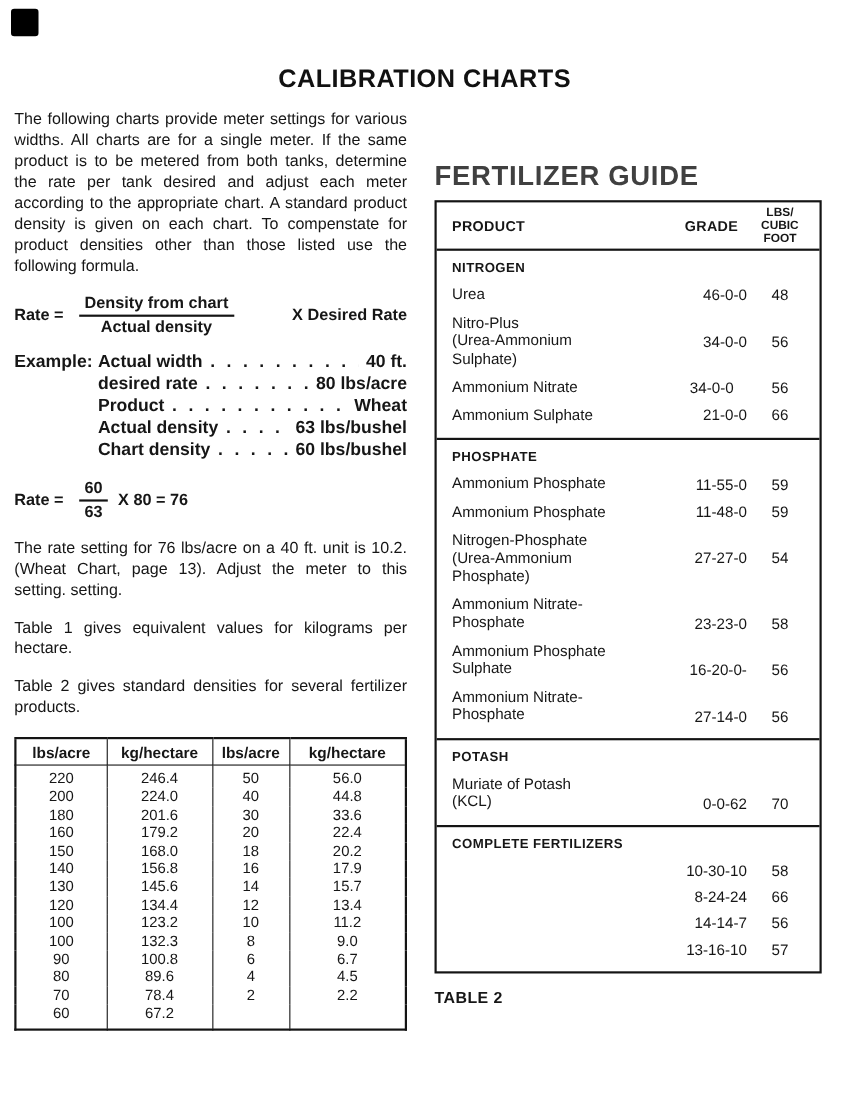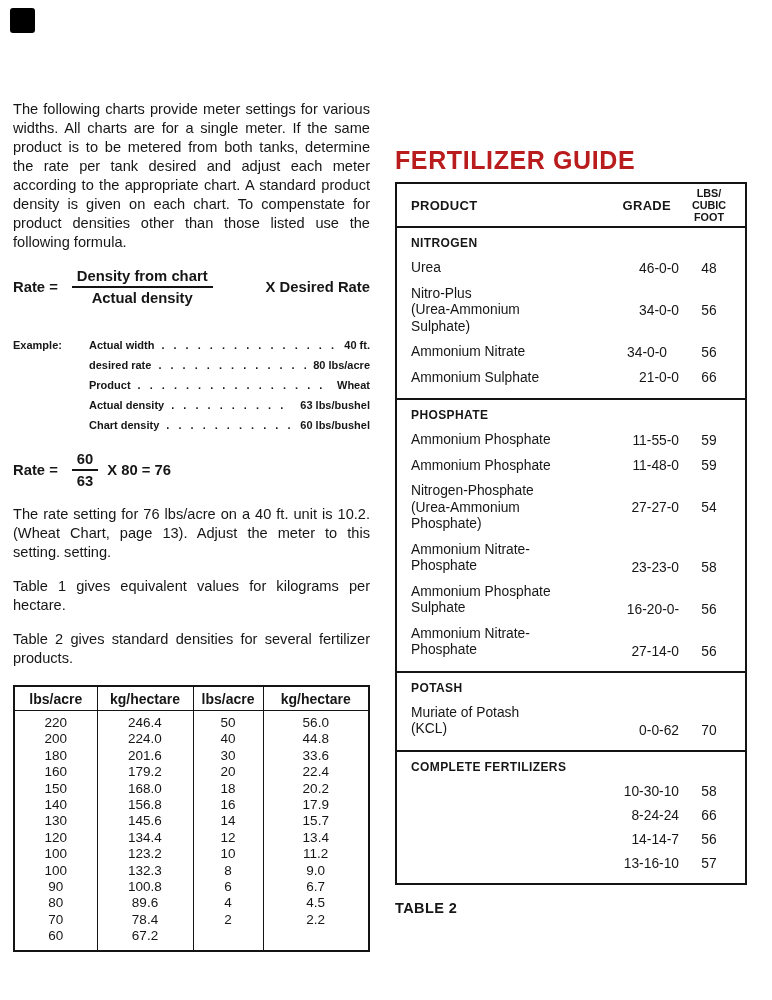--- a/index.html
+++ b/index.html
@@ -21,21 +21,21 @@
   .left-col { position:absolute; left:13px; top:100px; width:357px; }
   .intro { text-align:justify; font-size:14.6px; line-height:19px; }
   .formula { display:flex; align-items:center; font-weight:bold; font-size:14.8px; margin-top:15px; }
   .formula .lhs { white-space:nowrap; }
   .frac { display:inline-block; text-align:center; margin-left:14px; line-height:18px; }
   .frac .num { display:block; border-bottom:2px solid #141414; padding:0 5px 1px; }
   .frac .den { display:block; padding-top:1px; }
   .formula .rhs { margin-left:auto; white-space:nowrap; }
   .formula2 { margin-top:15px; }
   .formula2 .rhs2 { margin-left:9px; }
-  .example { margin-top:28px; font-weight:bold; font-size:11px; }
+  .example { margin-top:13px; font-weight:bold; font-size:16px; }
   .ex-row { display:flex; align-items:baseline; line-height:20px; }
   .ex-prefix { width:76px; flex:0 0 76px; white-space:nowrap; }
   .ex-label { white-space:nowrap; }
   .ex-leader { flex:1; overflow:hidden; white-space:nowrap; margin:0 7px; letter-spacing:3px; font-weight:bold; }
   .ex-value { white-space:nowrap; }
   .para { text-align:justify; font-size:14.6px; line-height:19px; margin-top:15px; }
   .t1-wrap { margin-top:17px; }
   table.t1 { border-collapse:collapse; width:355px; border:2px solid #141414; table-layout:fixed; }
   table.t1 col.c1 { width:83px; } table.t1 col.c2 { width:96px; }
   table.t1 col.c3 { width:70px; } table.t1 col.c4 { width:106px; }
@@ -44,21 +44,21 @@
     font-size:14px; font-weight:bold; padding:4px 0 3px; text-align:center;margin-left:20px;
   }
   table.t1 td {
     border-left:1.5px solid #141414; border-right:1.5px solid #141414;
     font-size:13.5px; line-height:16.4px; text-align:center; padding:0;
   }
   table.t1 tr.first td { padding-top:4px; }
   table.t1 tr.last td { padding-bottom:5px; }
   
   .right-col { position:absolute; left:395px; top:146px; width:352px; }
-  .guide-title { font-size:25px; font-weight:bold; letter-spacing:0.6px; color:#b91c1c; white-space:nowrap; }
+  .guide-title { font-size:25px; font-weight:bold; letter-spacing:0.6px; color:#404040; white-space:nowrap; }
   .guide-table { margin-top:7px; border:2px solid #141414; }
   .gt-header {
     display:grid; grid-template-columns:1fr 80px 60px; align-items:center;
     min-height:41px; padding:3px 6px 3px 14px; border-bottom:2.5px solid #141414;
   }
   .gt-h-product { font-size:13px; font-weight:bold; letter-spacing:0.3px; }
   .gt-h-grade { font-size:13px; font-weight:bold; text-align:right; padding-right:8px; letter-spacing:0.3px; }
   .gt-h-lbs { font-size:10.8px; font-weight:bold; text-align:center; line-height:12px; white-space:pre-line; }
   .gt-section { padding:3px 6px 11px 14px; }
   .gt-section + .gt-section { border-top:2px solid #141414; }
@@ -68,20 +68,21 @@
   .gt-grade { font-size:13.8px; text-align:right; }
   .gt-lbs { font-size:13.8px; text-align:center; }
   .table2-label { margin-top:15px; font-weight:bold; font-size:14.5px; letter-spacing:0.4px; }
 </style>
 </head>
 <body>
 
 <div class="page">
   <div class="corner-mark"></div>
 
+  <div class="page-title">CALIBRATION CHARTS</div>
 
   <div class="left-col">
     <p class="intro">The following charts provide meter settings for various widths. All charts are for a single meter. If the same product is to be metered from both tanks, determine the rate per tank desired and adjust each meter according to the appropriate chart. A standard product density is given on each chart. To compenstate for product densities other than those listed use the following formula.</p>
 
     <div class="formula">
       <span class="lhs">Rate =</span>
       <span class="frac">
         <span class="num">Density from chart</span>
         <span class="den">Actual density</span>
       </span>

